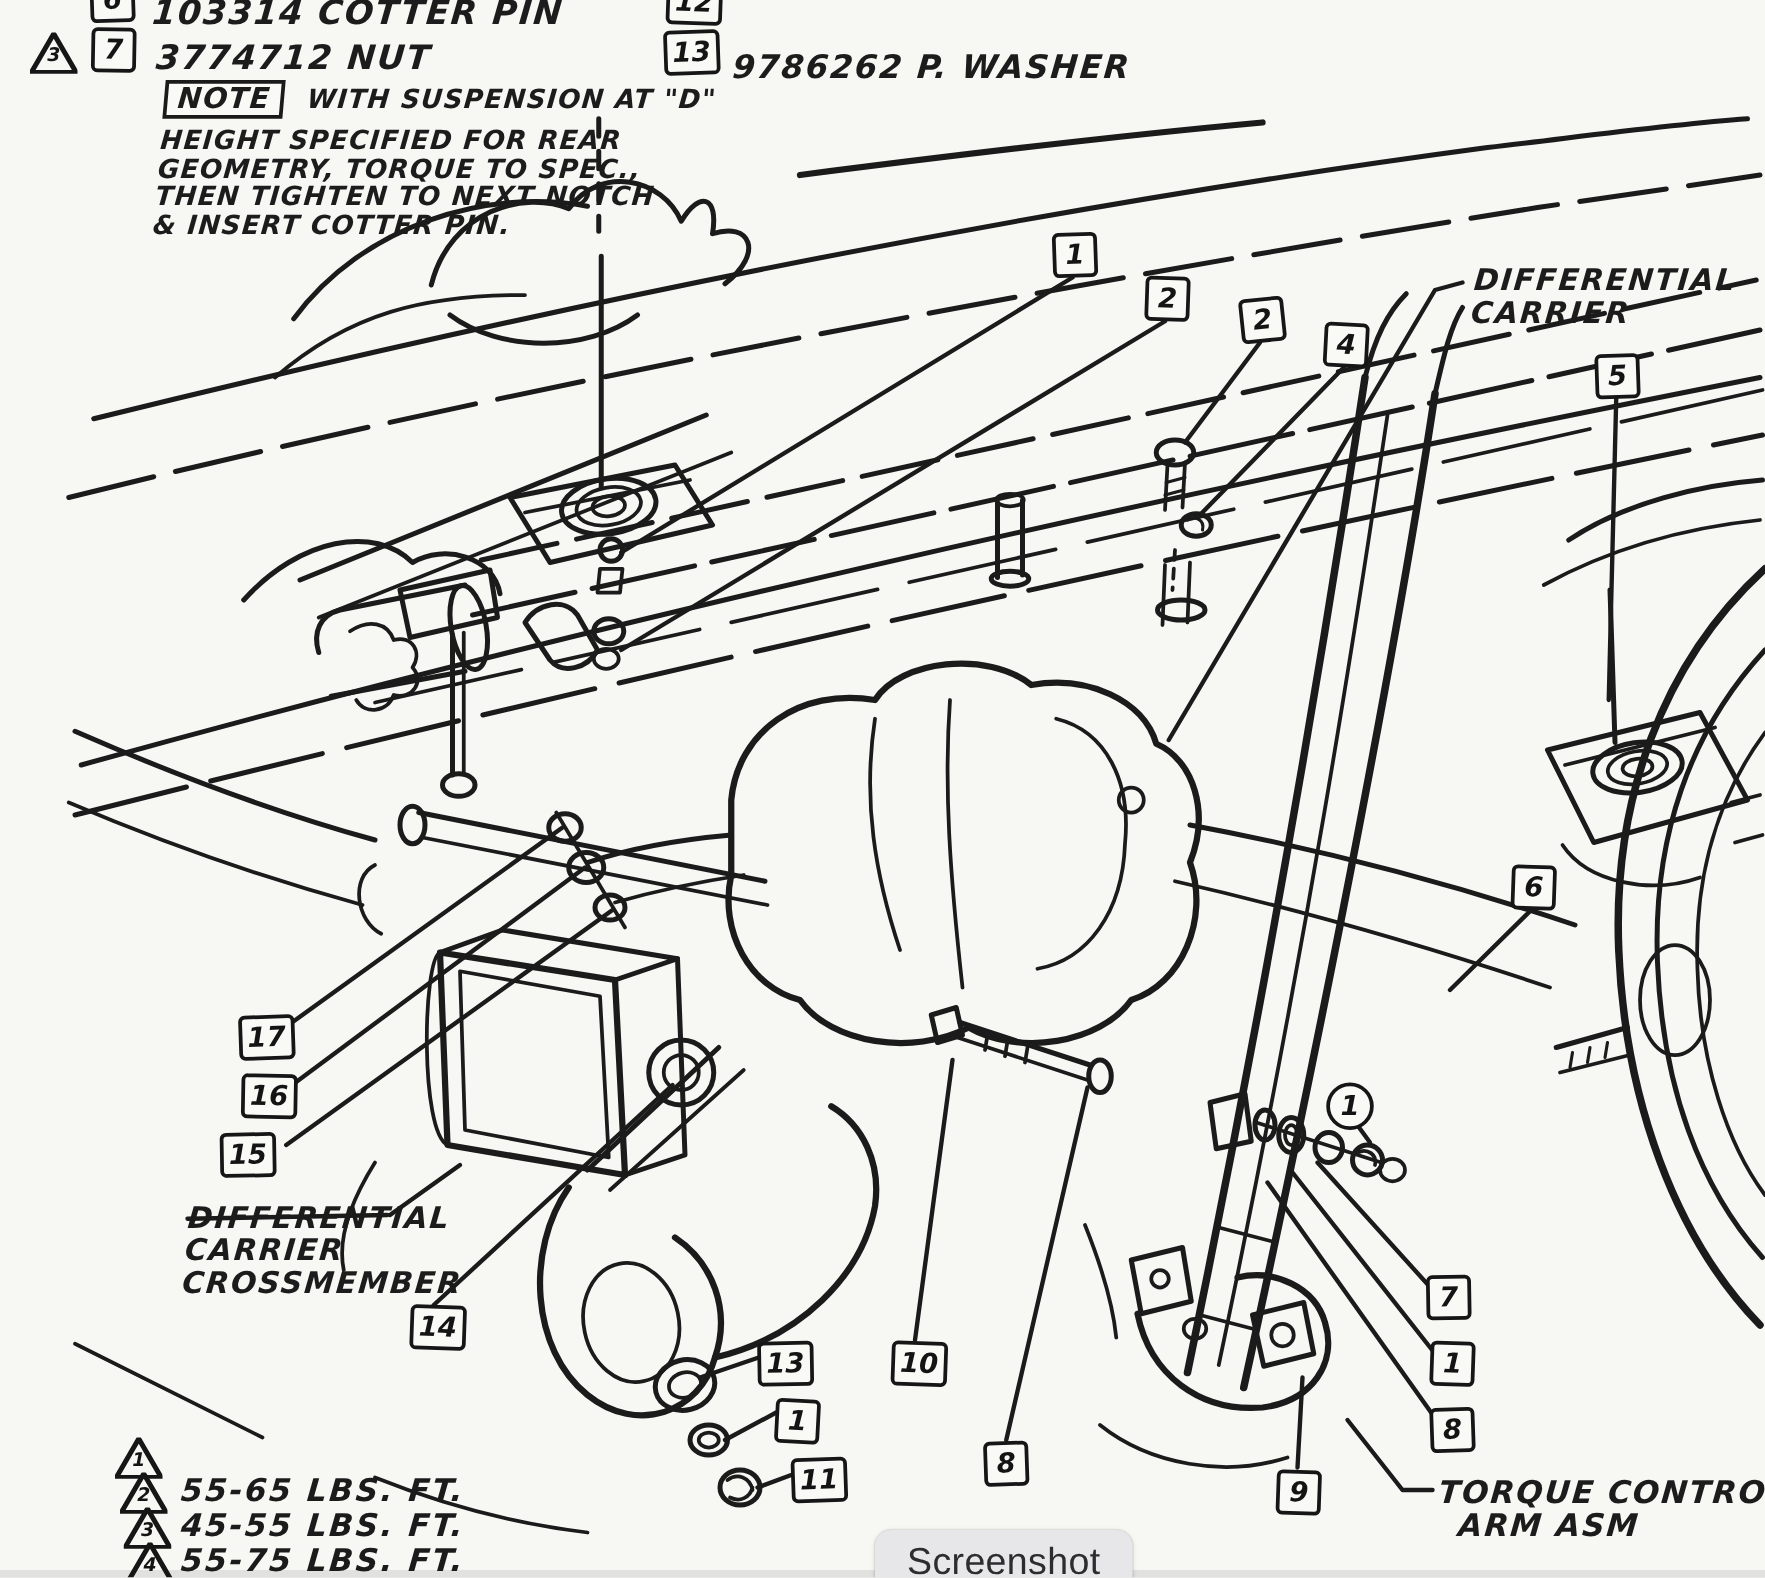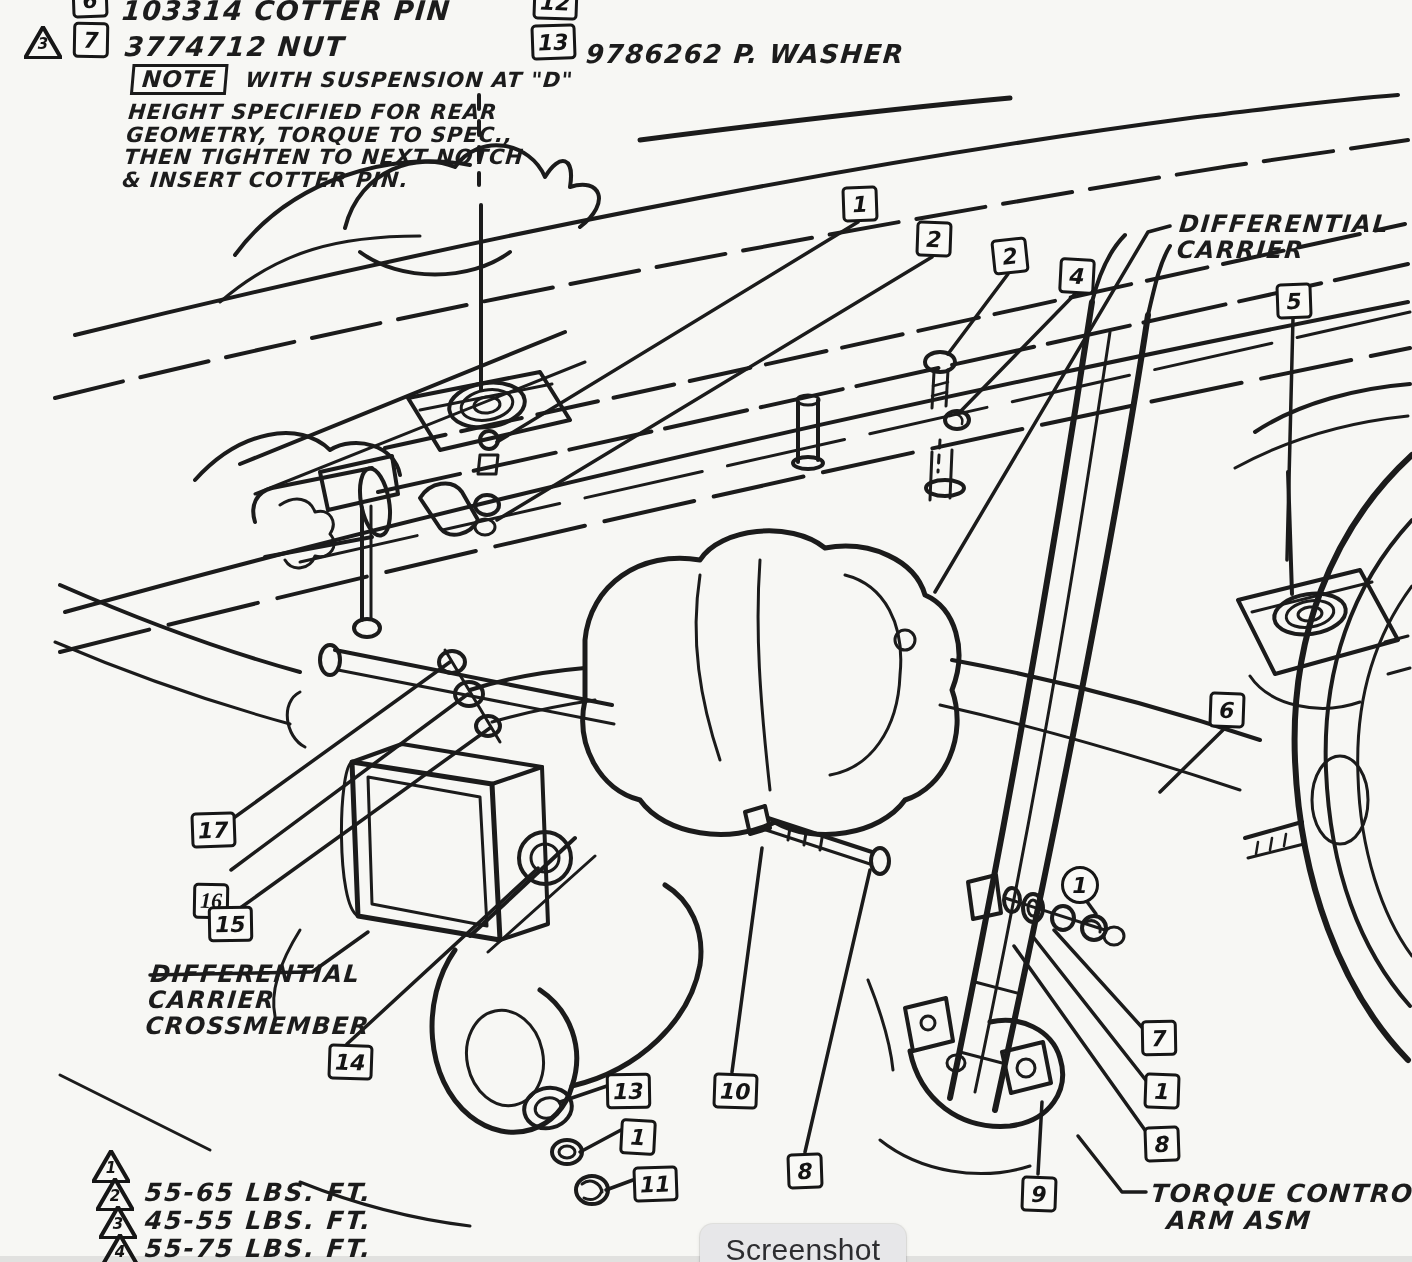--- a/index.html
+++ b/index.html
@@ -337,24 +337,24 @@
   <div class="co" style="left:1276px;top:283px;transform:rotate(-2deg);">
       <span>5</span>
     </div>
   <div class="co" style="left:1209px;top:692px;transform:rotate(2deg);">
       <span>6</span>
     </div>
 
   <div class="co" style="left:191px;top:812px;transform:rotate(-2deg);">
       <span>17</span>
     </div>
-  <div class="co" style="left:193px;top:883px;transform:rotate(1deg);font-family:Liberation Serif, serif;">
+  <div class="co" style="left:193px;top:859px;transform:rotate(1deg);">
       <span>16</span>
     </div>
-  <div class="co" style="left:208px;top:906px;transform:rotate(-1deg);">
+  <div class="co" style="left:176px;top:906px;transform:rotate(-1deg);">
       <span>15</span>
     </div>
   <div class="co" style="left:328px;top:1044px;transform:rotate(2deg);">
       <span>14</span>
     </div>
 
   <div class="co" style="left:606px;top:1073px;transform:rotate(-1deg);">
       <span>13</span>
     </div>
   <div class="co" style="left:620px;top:1119px;transform:rotate(3deg);">

